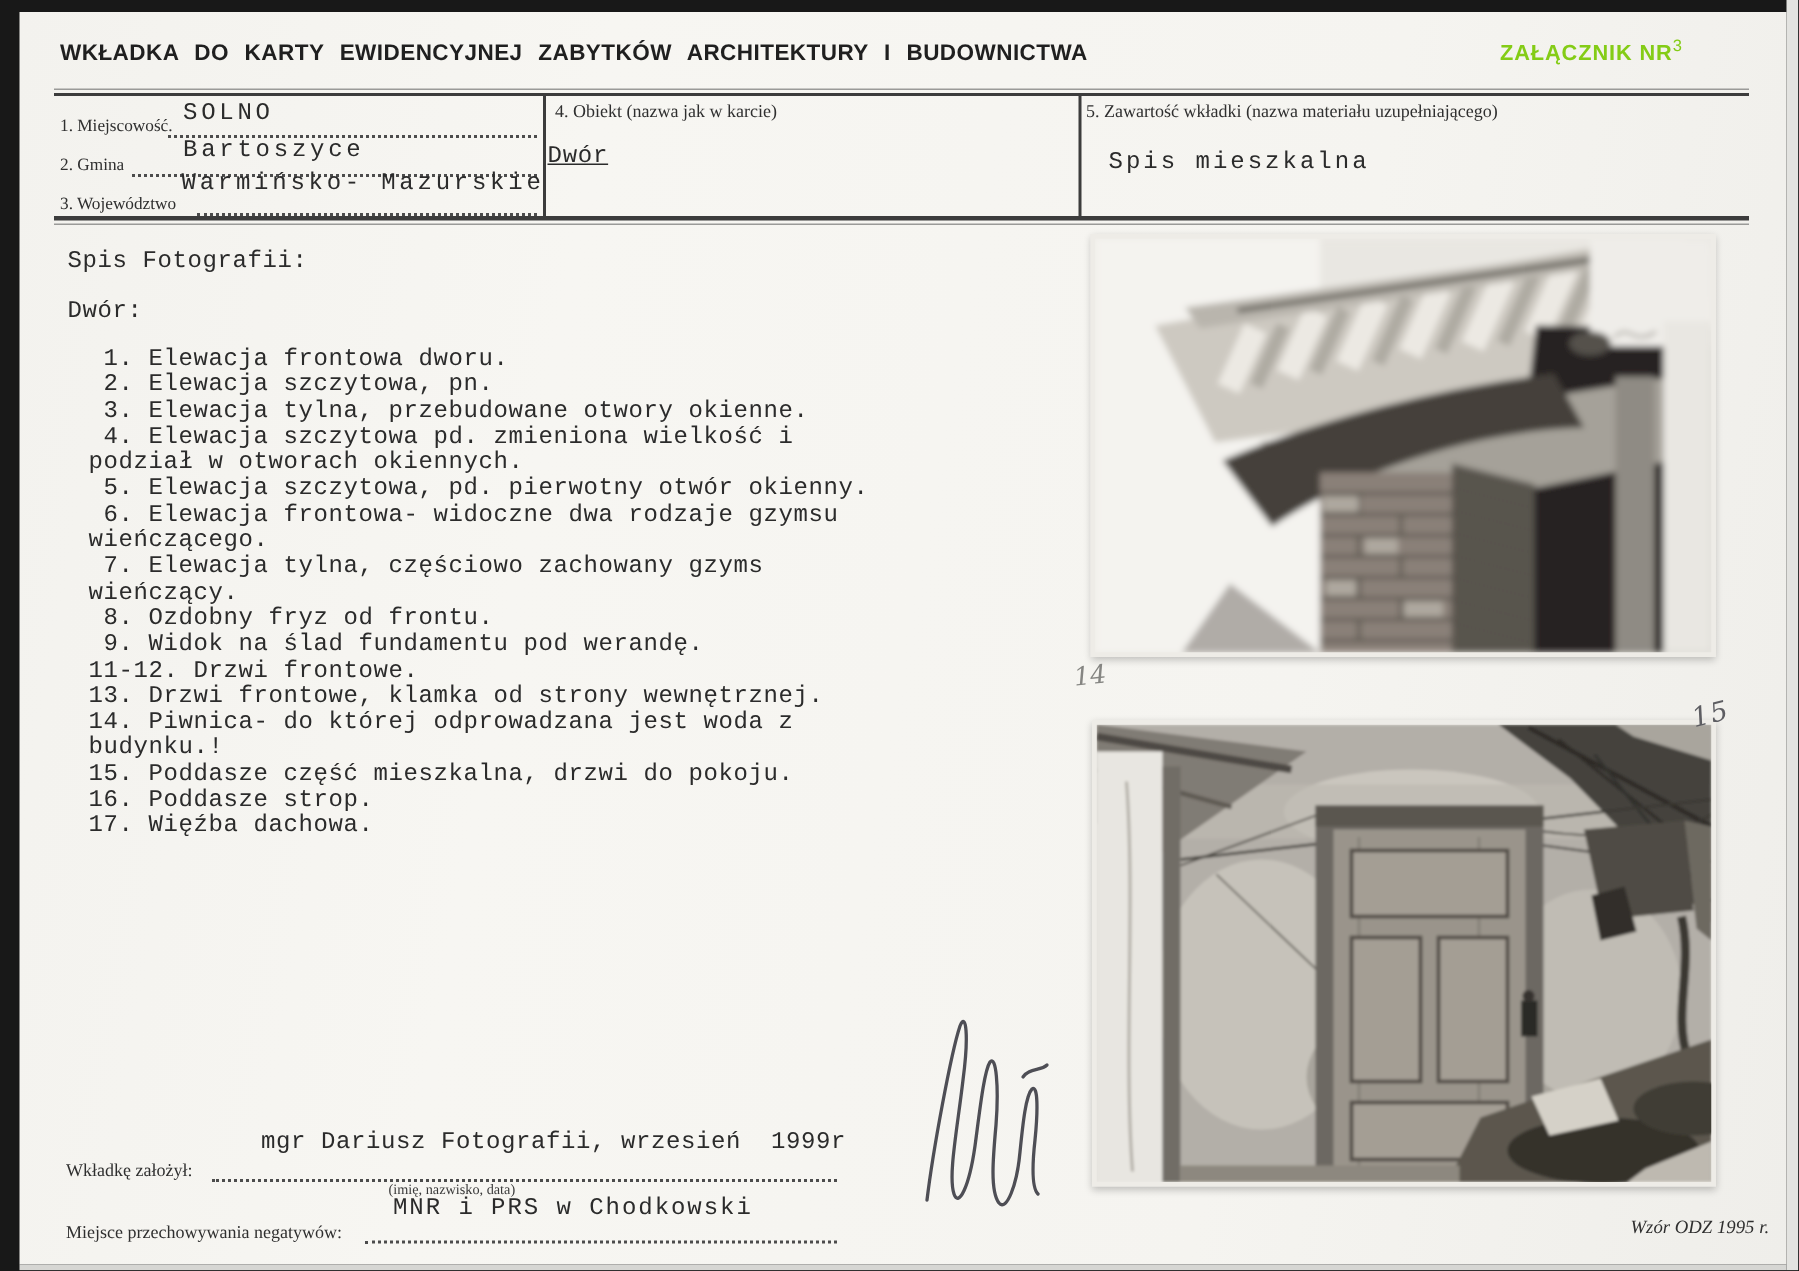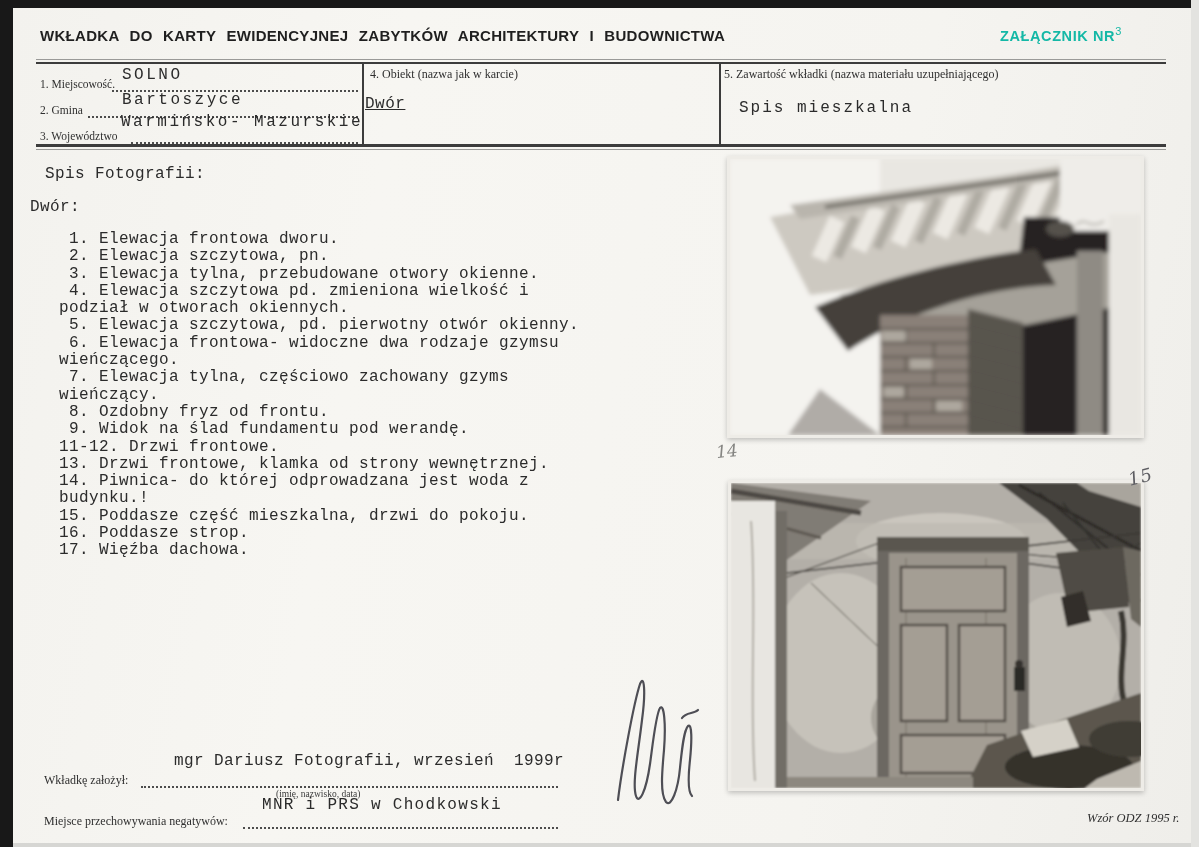--- a/index.html
+++ b/index.html
@@ -9,21 +9,21 @@
          background:linear-gradient(100deg,#f3f2ee 0%,#f7f6f2 30%,#f5f4f0 70%,#efeeea 100%);}
   .edge-right{position:absolute;left:1191px;top:0;width:8px;height:847px;background:#e3e3e0;}
   .edge-bottom{position:absolute;left:13px;top:843px;width:1178px;height:4px;background:#d6d6d3;}
 
   .abs{position:absolute;}
   .serif{font-family:"Liberation Serif",serif;color:#2f2f2f;}
   .mono{font-family:"Liberation Mono","DejaVu Sans Mono",monospace;color:#2b2b2b;}
 
   .doc-title{left:40px;top:27px;font-size:15px;font-weight:bold;color:#1f1f1f;
              letter-spacing:.3px;word-spacing:6px;}
-  .attachment{left:1000px;top:25px;font-size:14.5px;font-weight:bold;color:#14b8a6;letter-spacing:.6px;}
+  .attachment{left:1000px;top:25px;font-size:14.5px;font-weight:bold;color:#84cc16;letter-spacing:.6px;}
   .attachment sup{font-size:11px;font-weight:normal;}
 
   
   .rule{position:absolute;background:#3c3c3c;}
   .rule-light{position:absolute;background:#9a9a98;}
   .dots{position:absolute;border-bottom:2px dotted #4c4c4c;height:2px;}
 
   .flabel{font-size:11.5px;}
   .fvalue{font-size:16px;letter-spacing:2.5px;white-space:pre;}
   .boxlabel{font-size:12px;}
@@ -74,21 +74,21 @@
   <div class="dots" style="left:131px;top:140px;width:227px;"></div>
   <div class="abs mono fvalue" style="left:121px;top:113px;">Warmińsko- Mazurskie</div>
 
   <div class="abs serif boxlabel" style="left:370px;top:67px;">4. Obiekt (nazwa jak w karcie)</div>
   <div class="abs mono boxvalue" style="left:365px;top:95px;text-decoration:underline;">Dwór</div>
 
   <div class="abs serif boxlabel" style="left:724px;top:67px;">5. Zawartość wkładki (nazwa materiału uzupełniającego)</div>
   <div class="abs mono boxvalue" style="left:739px;top:99px;letter-spacing:2px;">Spis mieszkalna</div>
 
   <div class="abs mono body-mono" style="left:45px;top:166px;">Spis Fotografii:</div>
-  <div class="abs mono body-mono" style="left:30px;top:199px;">Dwór:</div>
+  <div class="abs mono body-mono" style="left:45px;top:199px;">Dwór:</div>
   <div class="abs mono body-mono" style="left:45px;top:231px;margin-left:14px;"> 1. Elewacja frontowa dworu.
  2. Elewacja szczytowa, pn.
  3. Elewacja tylna, przebudowane otwory okienne.
  4. Elewacja szczytowa pd. zmieniona wielkość i
 podział w otworach okiennych.
  5. Elewacja szczytowa, pd. pierwotny otwór okienny.
  6. Elewacja frontowa- widoczne dwa rodzaje gzymsu
 wieńczącego.
  7. Elewacja tylna, częściowo zachowany gzyms
 wieńczący.
@@ -220,18 +220,18 @@
   <svg class="abs" style="left:608px;top:672px;" width="100" height="145" viewBox="0 0 100 145">
     <g stroke="#4e4e55" stroke-width="2.2" fill="none" stroke-linecap="round">
       <path d="M10,128 C14,95 26,30 32,12 C36,2 38,18 34,48 C30,82 24,112 28,124 C31,133 38,120 42,92 C45,70 48,42 52,36 C56,31 58,52 56,78 C54,100 52,122 58,130 C63,136 70,118 72,96 C74,76 76,58 80,54 C84,51 84,68 82,88 C80,106 80,120 84,124"></path>
       <path d="M74,46 C78,40 86,42 90,38"></path>
     </g>
   </svg>
 
   <div class="abs mono body-mono" style="left:174px;top:753px;">mgr Dariusz Fotografii, wrzesień  1999r</div>
   <div class="abs serif boxlabel" style="left:44px;top:773px;">Wkładkę założył:</div>
   <div class="dots" style="left:141px;top:784px;width:417px;"></div>
-  <div class="abs serif small-hint" style="left:276px;top:789px;">(imię, nazwisko, data)</div>
+  <div class="abs serif small-hint" style="left:259px;top:789px;">(imię, nazwisko, data)</div>
   <div class="abs mono body-mono" style="left:262px;top:797px;letter-spacing:1.3px;">MNR i PRS w Chodkowski</div>
   <div class="abs serif boxlabel" style="left:44px;top:814px;">Miejsce przechowywania negatywów:</div>
   <div class="dots" style="left:243px;top:825px;width:315px;"></div>
   <div class="abs serif wzor" style="left:1087px;top:811px;font-style:italic;">Wzór ODZ 1995 r.</div>
 </div>
 
 </body></html>

